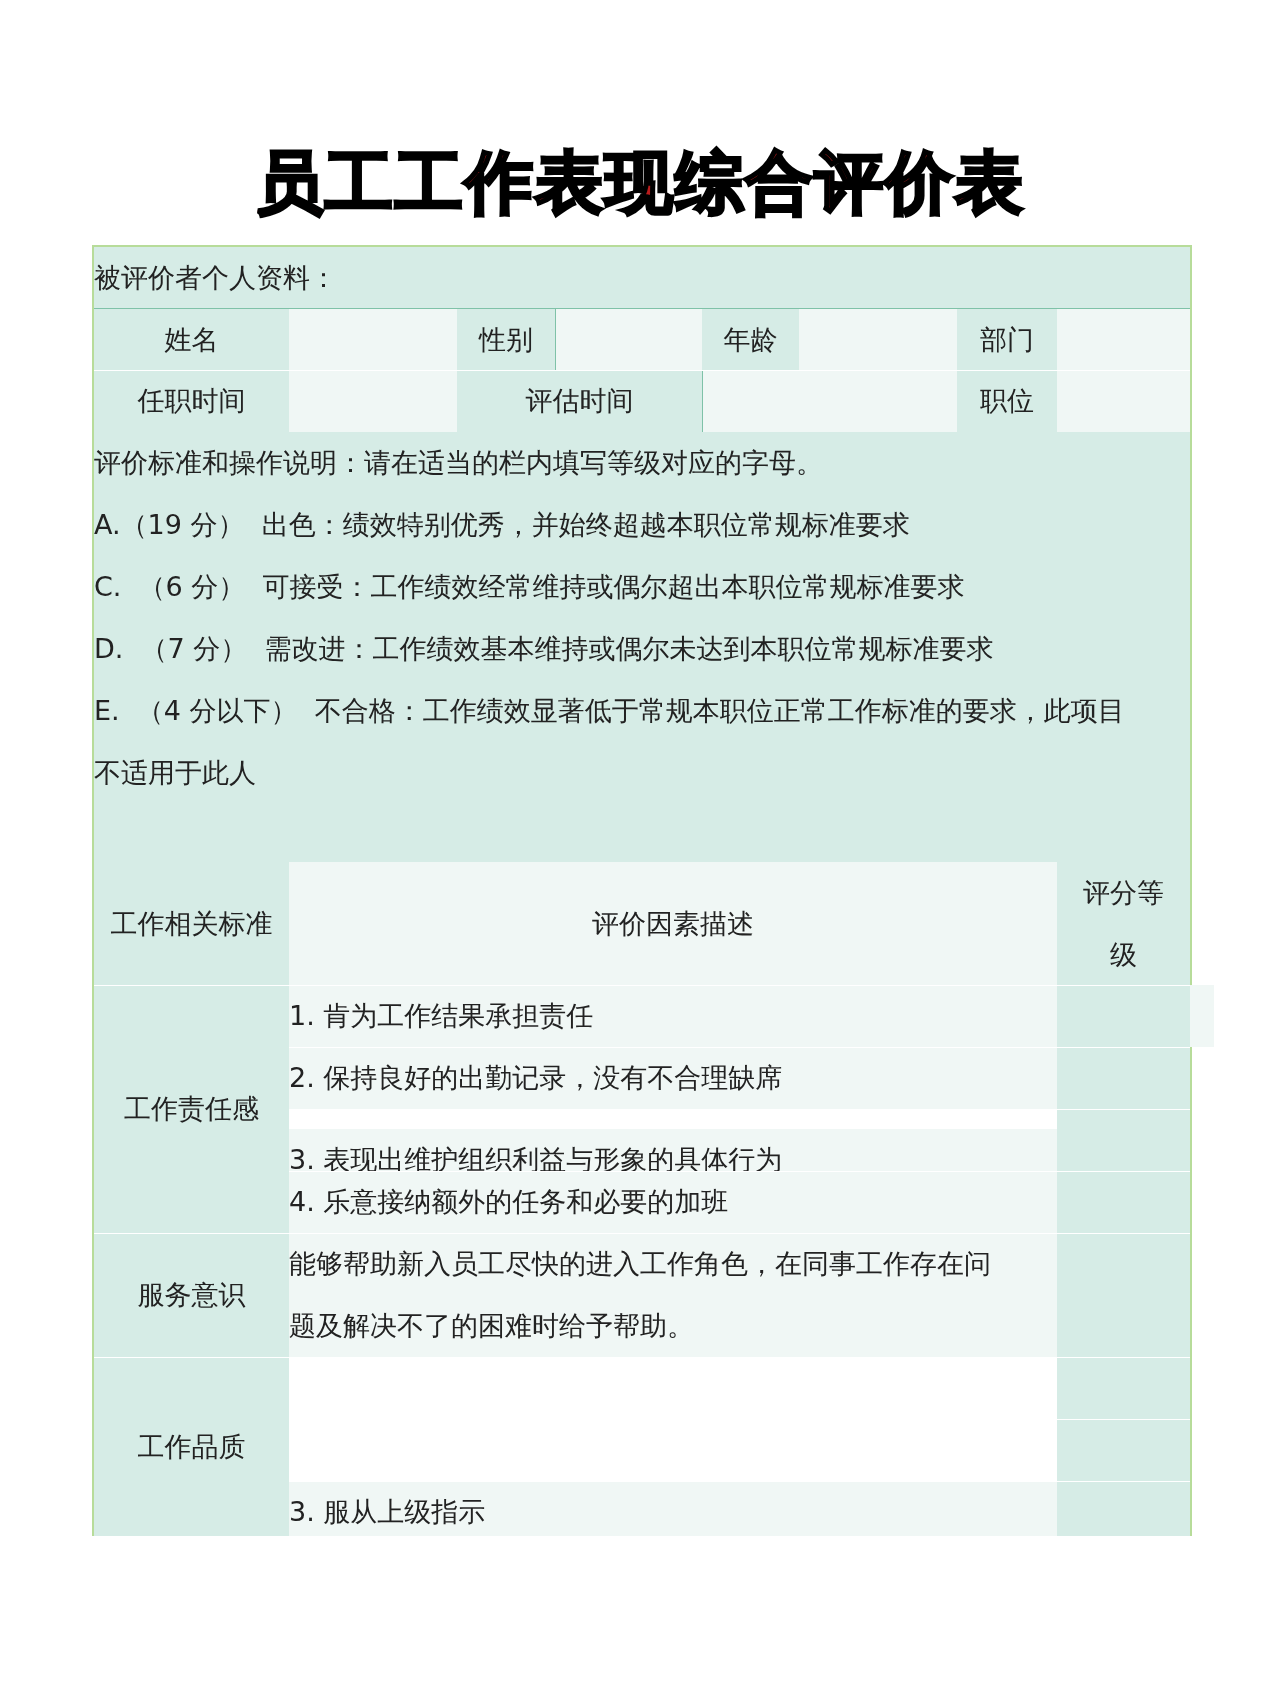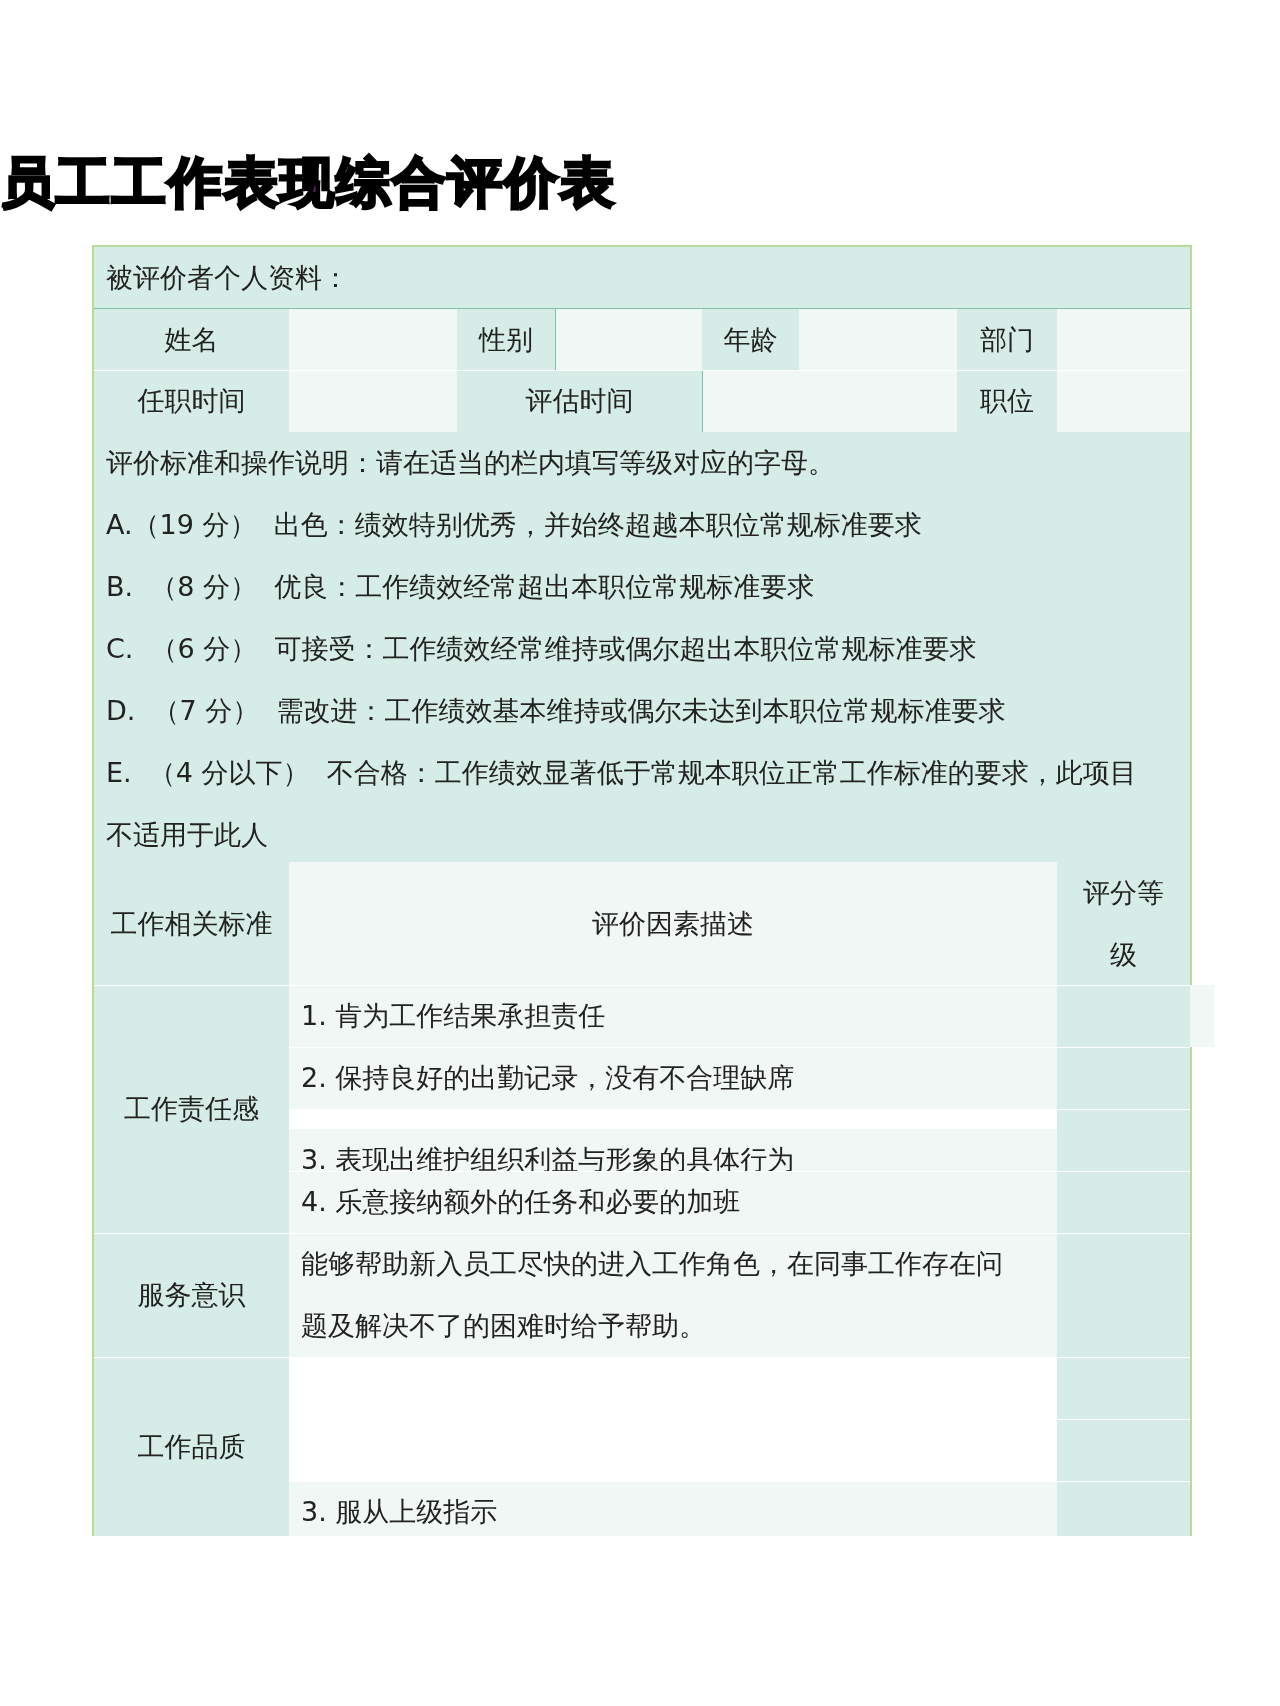--- a/index.html
+++ b/index.html
@@ -1,27 +1,27 @@
 <!DOCTYPE html>
 <html><head>
 <meta charset="utf-8">
 <style>
   html, body { margin:0; padding:0; background:#ffffff; }
   body { width:1280px; height:1706px; position:relative; overflow:hidden;
          font-family:"DejaVu Sans","Liberation Sans",sans-serif; color:#222; }
-  .title { position:absolute; left:0; top:138px; width:1280px; 
-           font-size:54px; font-weight:900; letter-spacing:2px; color:#701a75;
+  .title { position:absolute; left:0; top:138px; width:1280px; text-align:center;
+           font-size:68px; font-weight:900; letter-spacing:2px; color:#b91c1c;
            -webkit-text-stroke:3px #000; line-height:90px; }
   .table { position:absolute; left:92px; top:245px; width:1096px; height:1289px;
            border-left:2px solid #b7dc9a; border-right:2px solid #b7dc9a; border-top:2px solid #b7dc9a; }
   .cell { position:absolute; box-sizing:border-box; font-size:27px; line-height:62px; color:#222; }
   .dk { background:#d6ece6; }
   .lt { background:#f0f7f5; }
   .ctr { text-align:center; }
-  .pad { padding-left:12px; }
+  .pad { }
   .hline { position:absolute; height:1px; background:#ffffff; }
   .vl { position:absolute; width:1px; background:#7fc2a8; }
   .hl { position:absolute; height:2px; background:#7fc2a8; }
 </style>
 </head>
 <body>
 
 <div class="title">员工工作表现综合评价表</div>
 
 <div class="table">
@@ -43,21 +43,20 @@
   <div class="cell lt" style="left:195px;top:123px;width:168px;height:62px;"></div>
   <div class="cell dk ctr" style="left:363px;top:123px;width:245px;height:62px;">评估时间</div>
   <div class="vl" style="left:608px;top:123px;height:62px;"></div>
   <div class="cell lt" style="left:609px;top:123px;width:254px;height:62px;"></div>
   <div class="cell dk ctr" style="left:863px;top:123px;width:100px;height:62px;">职位</div>
   <div class="cell lt" style="left:963px;top:123px;width:133px;height:62px;"></div>
 
   <div class="cell dk pad" style="left:0;top:185px;width:1096px;height:430px;">
     <div>评价标准和操作说明：请在适当的栏内填写等级对应的字母。</div>
     <div><span>A.</span><span>（19 分）</span>&nbsp;&nbsp;<span>出色：绩效特别优秀，并始终超越本职位常规标准要求</span></div>
-    <div><span>B.</span>&nbsp;&nbsp;<span>（8 分）</span>&nbsp;&nbsp;<span>优良：工作绩效经常超出本职位常规标准要求</span></div>
     <div><span>C.</span>&nbsp;&nbsp;<span>（6 分）</span>&nbsp;&nbsp;<span>可接受：工作绩效经常维持或偶尔超出本职位常规标准要求</span></div>
     <div><span>D.</span>&nbsp;&nbsp;<span>（7 分）</span>&nbsp;&nbsp;<span>需改进：工作绩效基本维持或偶尔未达到本职位常规标准要求</span></div>
     <div style="white-space:nowrap;"><span>E.</span>&nbsp;&nbsp;<span>（4 分以下）</span>&nbsp;&nbsp;<span>不合格：工作绩效显著低于常规本职位正常工作标准的要求，此项目</span></div>
     <div>不适用于此人</div>
   </div>
 
   <div class="cell dk ctr" style="left:0;top:615px;width:195px;height:123px;line-height:123px;">工作相关标准</div>
   <div class="cell lt ctr" style="left:195px;top:615px;width:768px;height:123px;line-height:123px;">评价因素描述</div>
   <div class="cell dk ctr" style="left:963px;top:615px;width:133px;height:123px;">
     <div>评分等</div>

